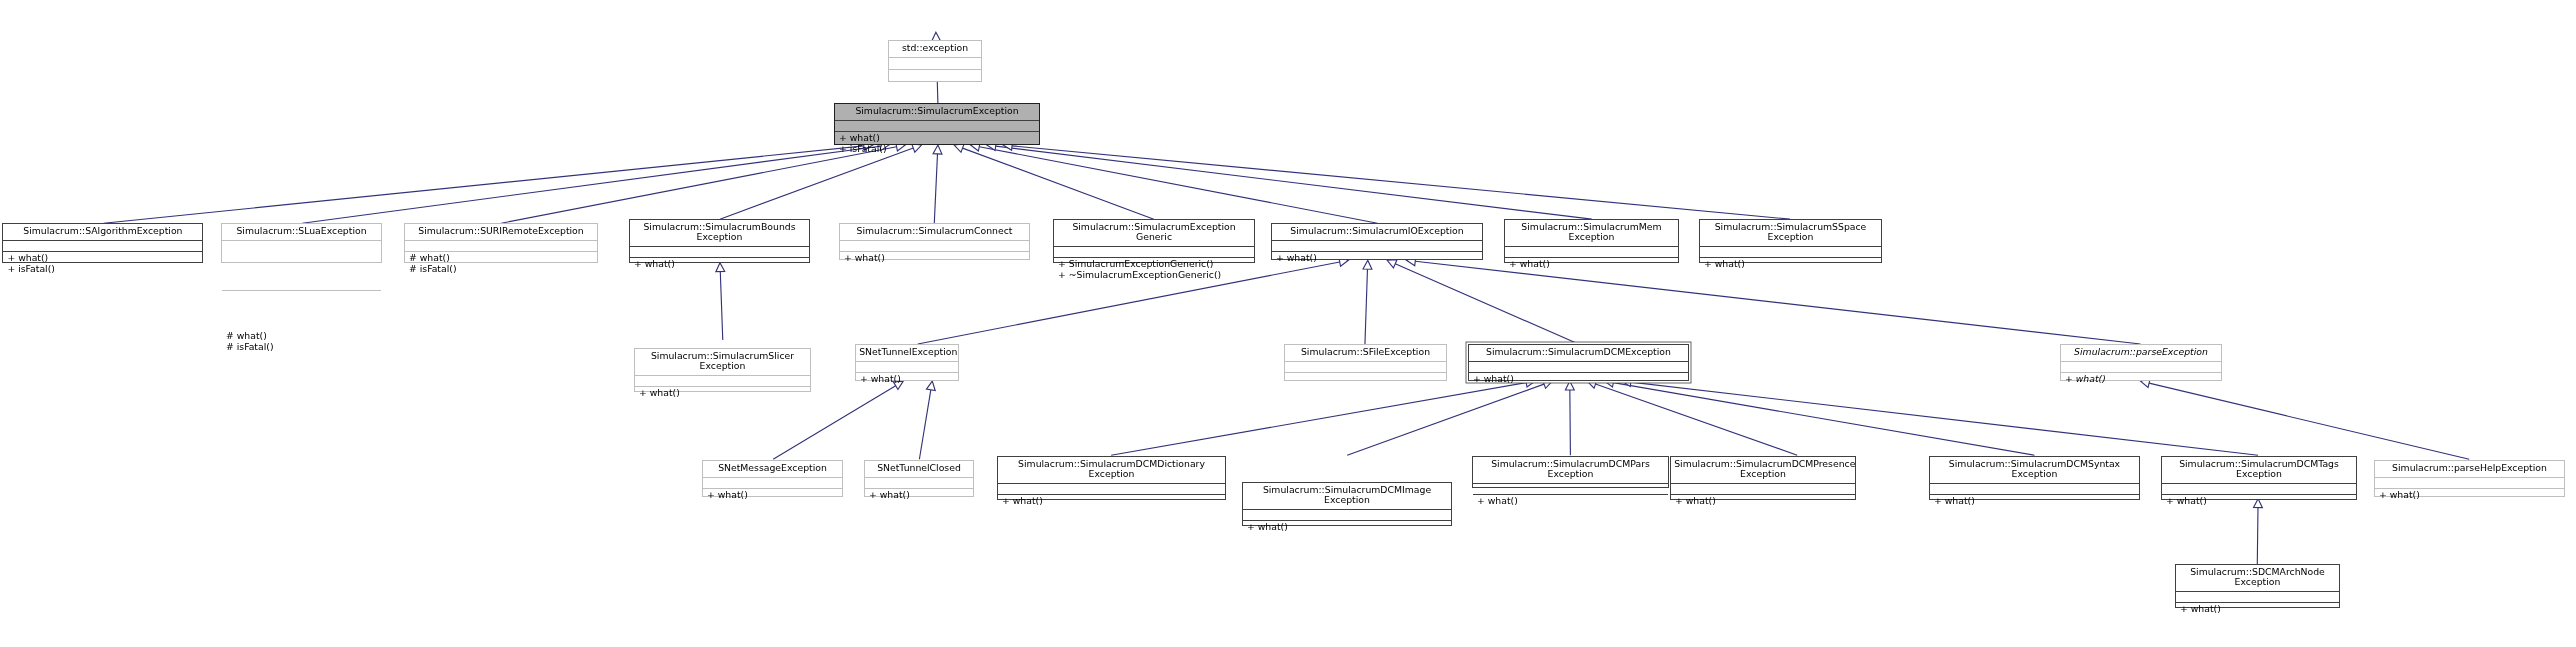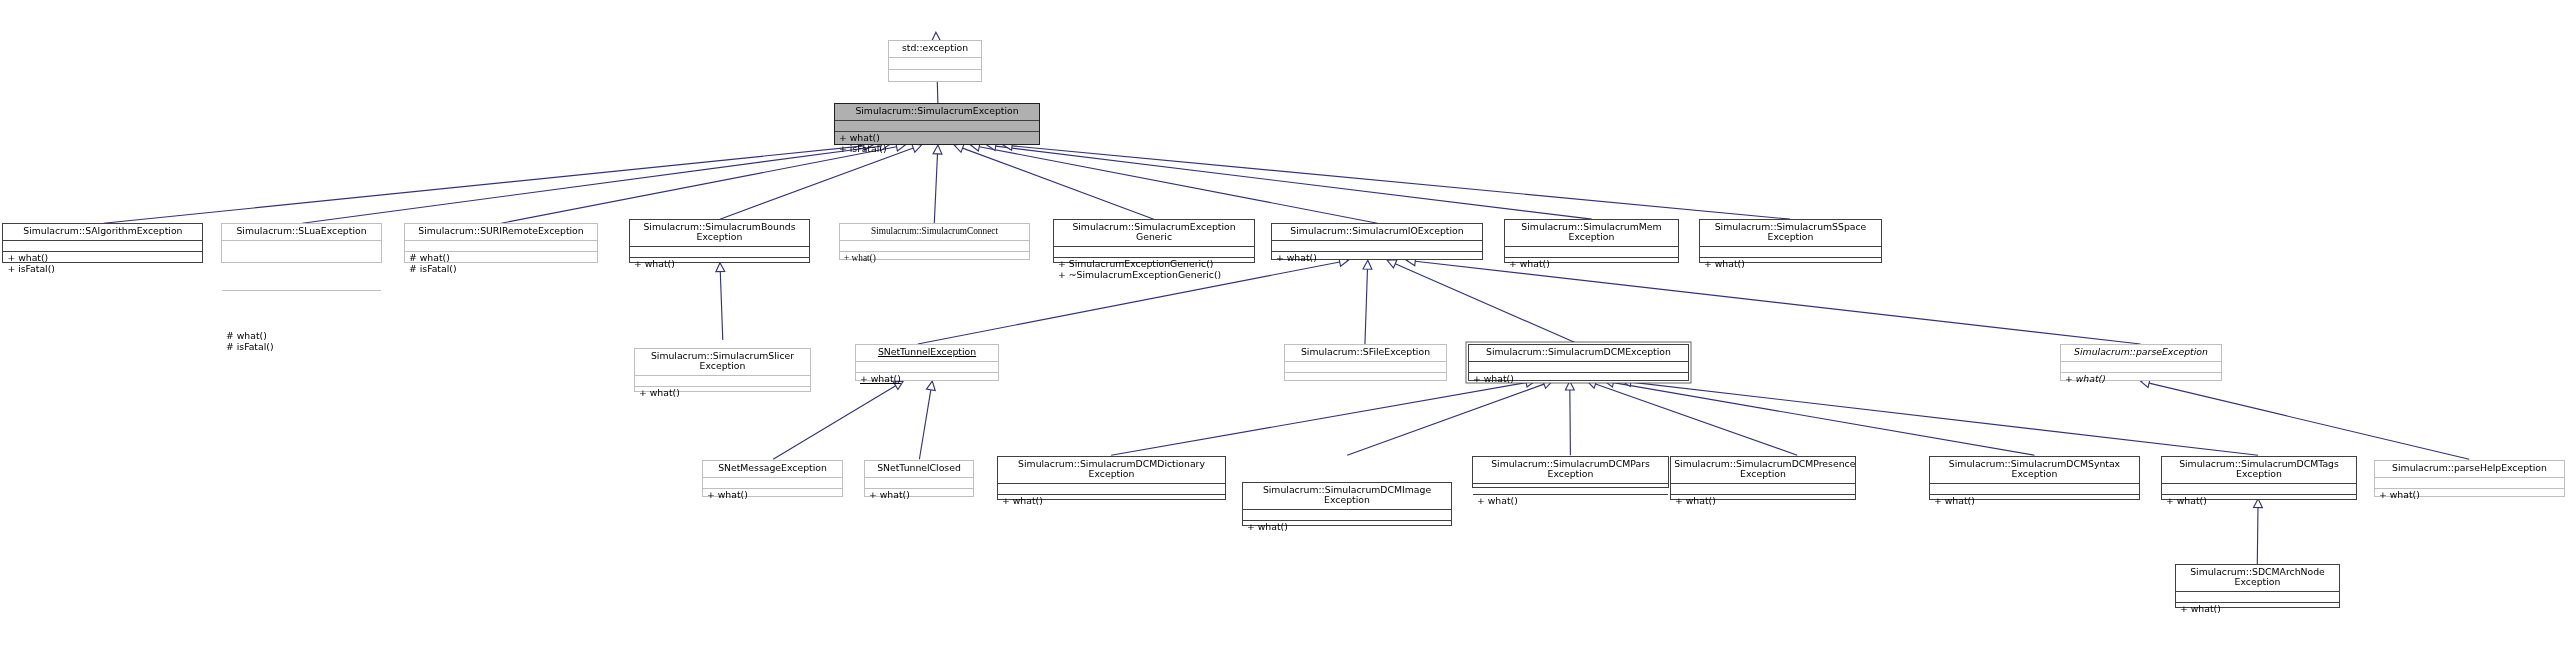--- a/index.html
+++ b/index.html
@@ -212,21 +212,21 @@
       <div class="attrs"></div>
       <div class="ops"># what()
 # isFatal()</div>
     </div>
     <div class="node strong" style="left: 629px; top: 219px; width: 181px; height: 44px;">
       <div class="title">Simulacrum::SimulacrumBounds
 Exception</div>
       <div class="attrs"></div>
       <div class="ops">+ what()</div>
     </div>
-    <div class="node" style="left: 839px; top: 223px; width: 191px; height: 37px; font-family: Liberation Serif, serif;">
+    <div class="node" style="left: 839px; top: 223px; width: 191px; height: 37px;">
       <div class="title">Simulacrum::SimulacrumConnect</div>
       <div class="attrs"></div>
       <div class="ops">+ what()</div>
     </div>
     <div class="node strong" style="left: 1053px; top: 219px; width: 202px; height: 44px;">
       <div class="title">Simulacrum::SimulacrumException
 Generic</div>
       <div class="attrs"></div>
       <div class="ops">+ SimulacrumExceptionGeneric()
 + ~SimulacrumExceptionGeneric()</div>
@@ -247,21 +247,21 @@
 Exception</div>
       <div class="attrs"></div>
       <div class="ops">+ what()</div>
     </div>
     <div class="node" style="left: 634px; top: 348px; width: 177px; height: 44px;">
       <div class="title">Simulacrum::SimulacrumSlicer
 Exception</div>
       <div class="attrs"></div>
       <div class="ops">+ what()</div>
     </div>
-    <div class="node" style="left: 855px; top: 344px; width: 144px; height: 37px; text-decoration: underline;">
+    <div class="node" style="left: 855px; top: 344px; width: 104px; height: 37px;">
       <div class="title">SNetTunnelException</div>
       <div class="attrs"></div>
       <div class="ops">+ what()</div>
     </div>
     <div class="node" style="left: 1284px; top: 344px; width: 163px; height: 37px;">
       <div class="title">Simulacrum::SFileException</div>
       <div class="attrs"></div>
       <div class="ops empty"></div>
     </div>
     <div class="node strong" style="left: 1468px; top: 344px; width: 221px; height: 37px; box-shadow: rgb(255, 255, 255) 0px 0px 0px 1.6px, rgb(64, 64, 64) 0px 0px 0px 2.4px;">

